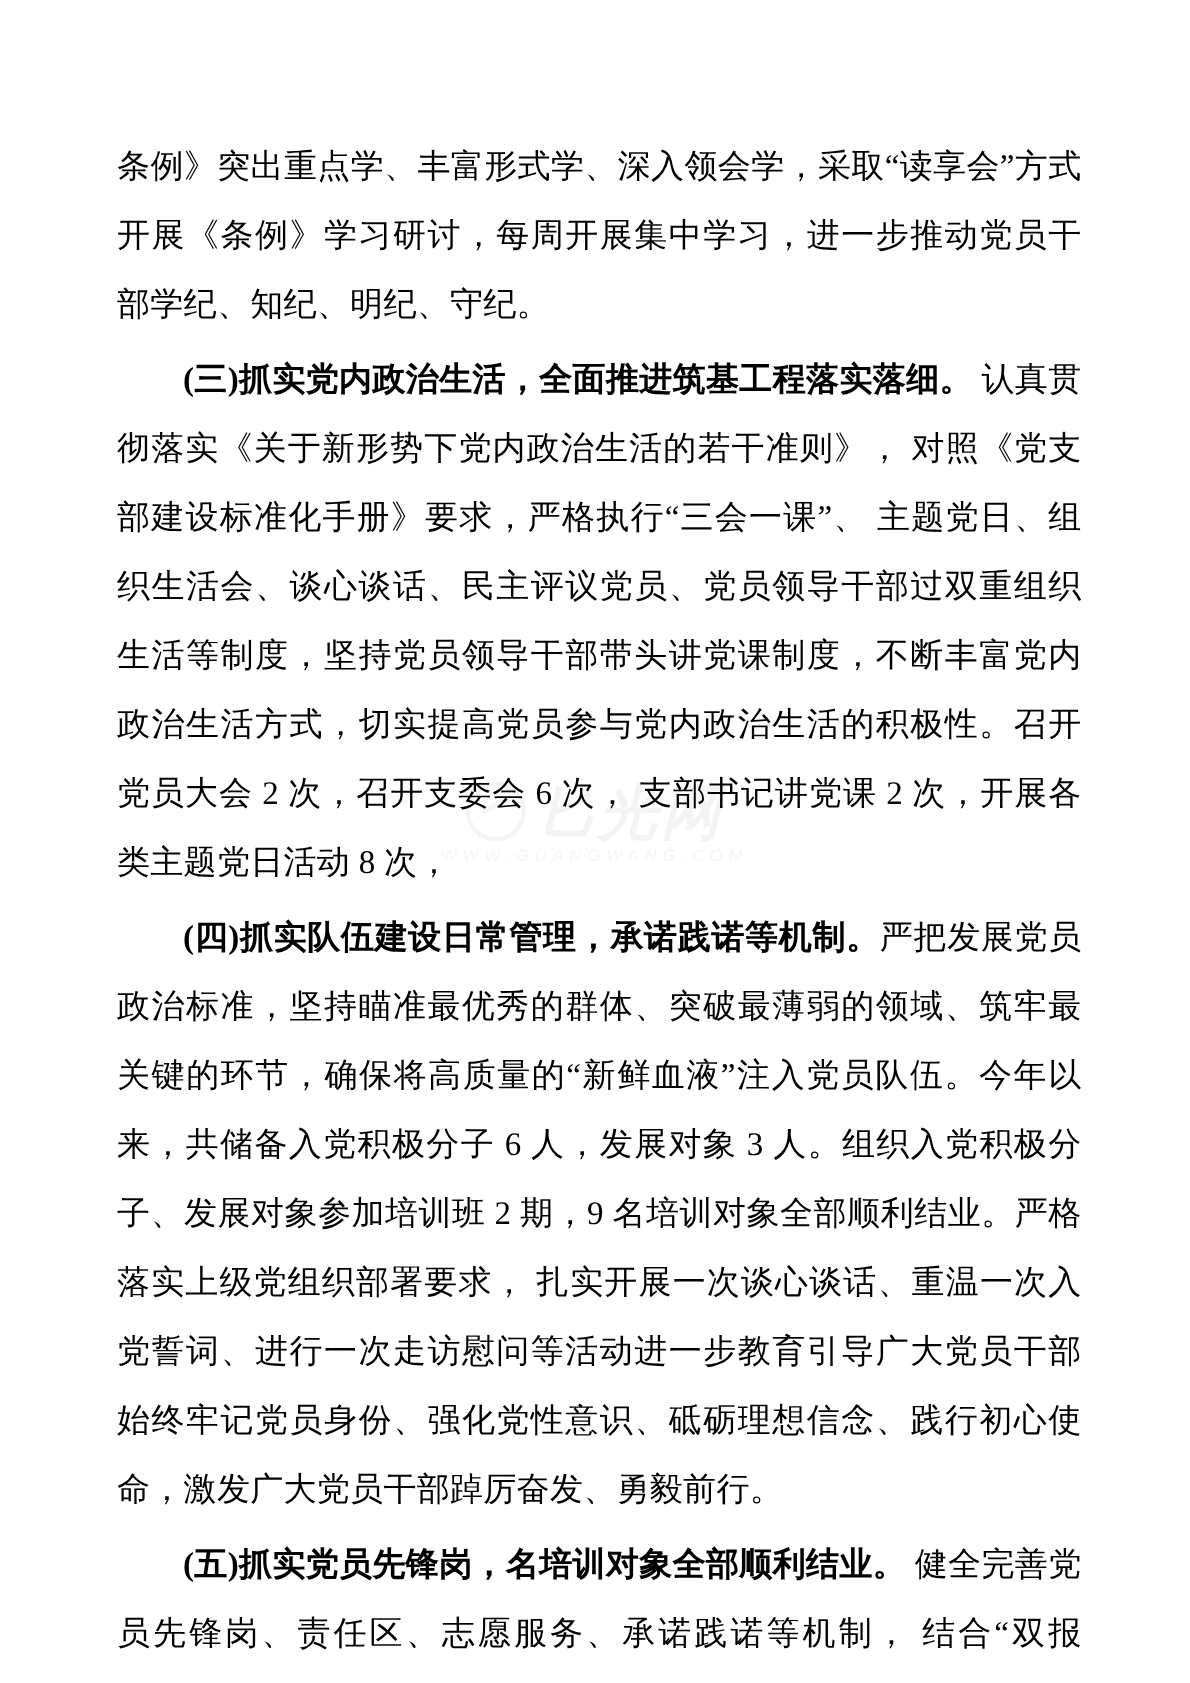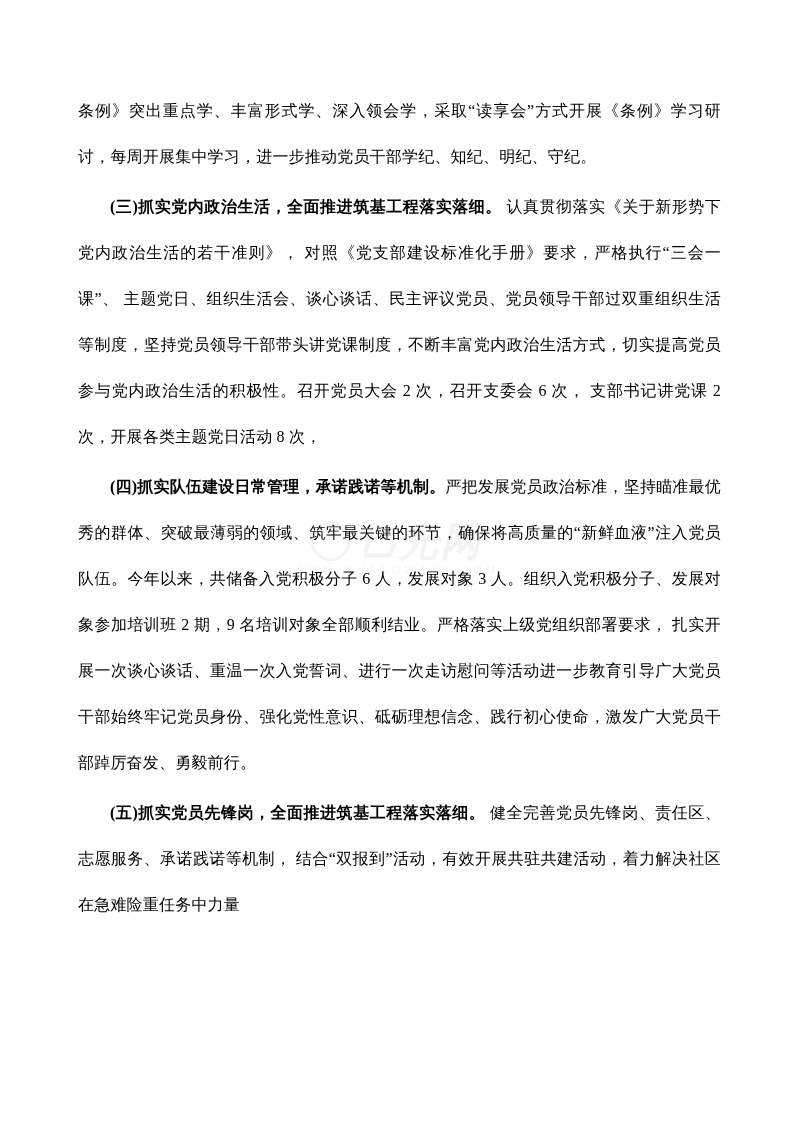--- a/index.html
+++ b/index.html
@@ -21,21 +21,21 @@
     height: 1122px;
     box-sizing: border-box;
     padding: 88px 72px 40px 78px;
   }
   .doc-body {
     position: relative;
     z-index: 2;
   }
   p.para {
     margin: 0 0 4px 0;
-    font-size: 16px;
+    font-size: 22px;
     line-height: 46px;
     text-align: justify;
     text-justify: inter-ideograph;
     letter-spacing: 0.2px;
   }
   p.indent {
     text-indent: 2em;
   }
   .bold {
     font-weight: bold;
@@ -108,17 +108,17 @@
 
     <p class="para indent">
       <span class="bold">(三)抓实党内政治生活，全面推进筑基工程落实落细。</span><span> 认真贯彻落实《关于新形势下党内政治生活的若干准则》， 对照《党支部建设标准化手册》要求，严格执行“三会一课”、 主题党日、组织生活会、谈心谈话、民主评议党员、党员领导干部过双重组织生活等制度，坚持党员领导干部带头讲党课制度，不断丰富党内政治生活方式，切实提高党员参与党内政治生活的积极性。召开党员大会 2 次，召开支委会 6 次， 支部书记讲党课 2 次，开展各类主题党日活动 8 次，</span>
     </p>
 
     <p class="para indent">
       <span class="bold">(四)抓实队伍建设日常管理，承诺践诺等机制。</span><span>严把发展党员政治标准，坚持瞄准最优秀的群体、突破最薄弱的领域、筑牢最关键的环节，确保将高质量的“新鲜血液”注入党员队伍。今年以来，共储备入党积极分子 6 人，发展对象 3 人。组织入党积极分子、发展对象参加培训班 2 期，9 名培训对象全部顺利结业。严格落实上级党组织部署要求， 扎实开展一次谈心谈话、重温一次入党誓词、进行一次走访慰问等活动进一步教育引导广大党员干部始终牢记党员身份、强化党性意识、砥砺理想信念、践行初心使命，激发广大党员干部踔厉奋发、勇毅前行。</span>
     </p>
 
     <p class="para indent">
-      <span class="bold">(五)抓实党员先锋岗，全面推进筑基工程落实落细。</span><span> 健全完善党员先锋岗、责任区、志愿服务、承诺践诺等机制， 结合“双报到”活动，有效开展共驻共建活动，着力解决社区在急难险重任务中力量</span>
+      <span class="bold">(五)抓实党员先锋岗，名培训对象全部顺利结业。</span><span> 健全完善党员先锋岗、责任区、志愿服务、承诺践诺等机制， 结合“双报到”活动，有效开展共驻共建活动，着力解决社区在急难险重任务中力量</span>
     </p>
 
   </div>
 </div>
 
 </body></html>

